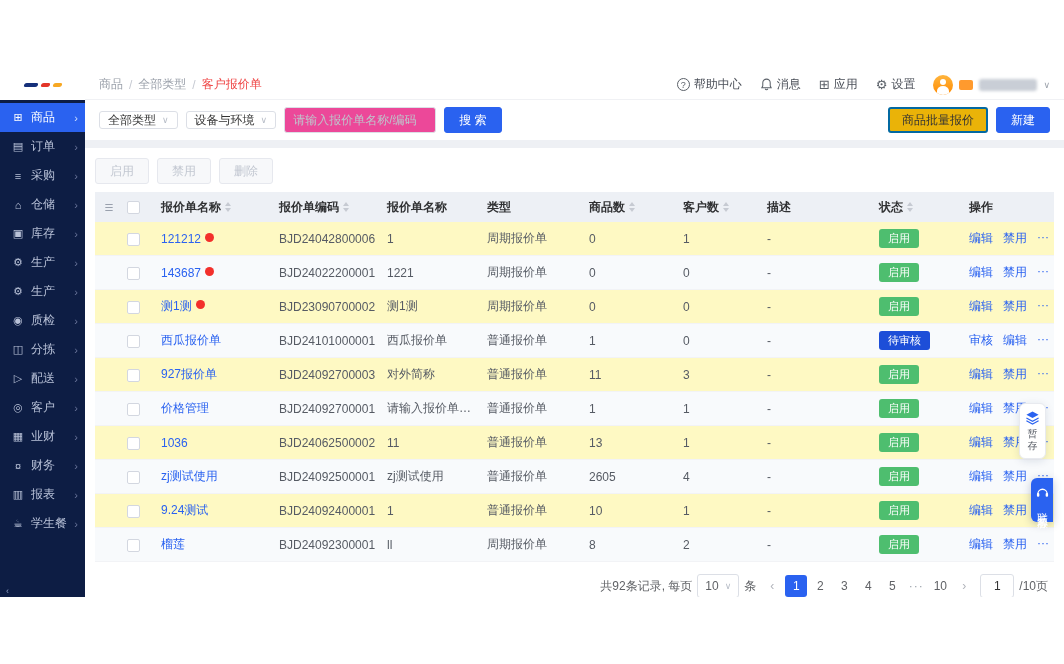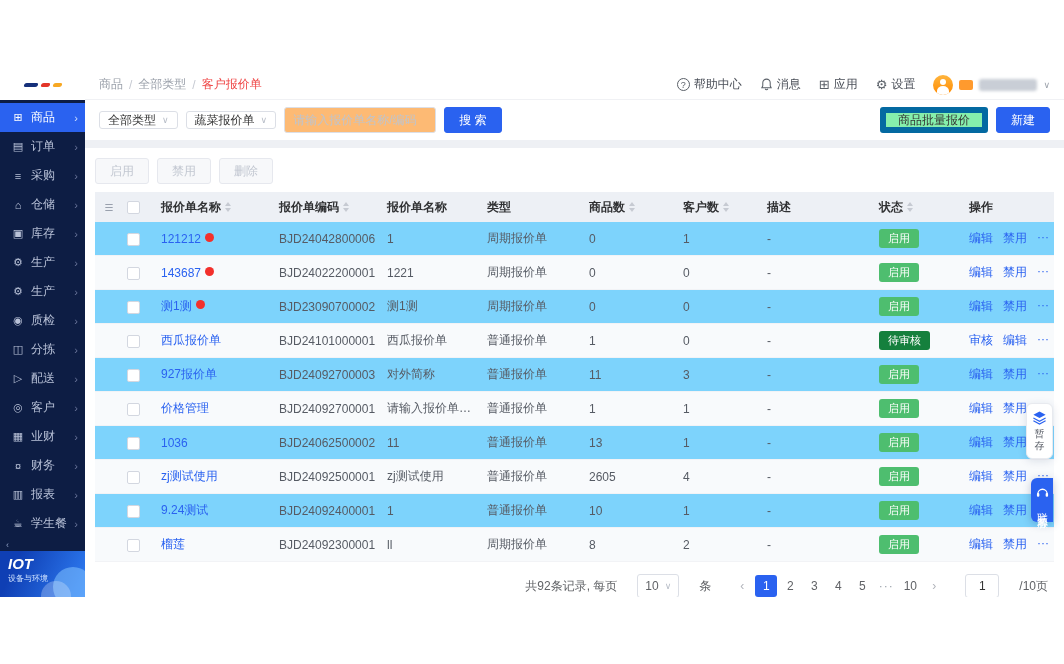--- a/index.html
+++ b/index.html
@@ -44,65 +44,65 @@
   .avatar::before { content:""; position:absolute; left:7px; top:4px; width:6px; height:6px; border-radius:50%; background:#fff; }
   .avatar::after { content:""; position:absolute; left:4px; top:11px; width:12px; height:10px; border-radius:50% 50% 0 0; background:#fff; }
   .user-tag { width:14px; height:10px; border-radius:2px; background:#ff9a2e; flex:none; }
   .blur-name { width:58px; height:12px; background:#c9ced6; border-radius:3px; filter:blur(1.5px); }
   .dd-caret { color:#9aa0aa; font-size:9px; }
 
   
   .filterbar { height:40px; flex:none; background:#fff; display:flex; align-items:center; gap:8px; padding:0 14px; }
   .select { height:18px; min-width:76px; border:1px solid #dcdfe6; border-radius:3px; background:#fff; display:flex; align-items:center; justify-content:space-between; padding:0 8px; cursor:pointer; }
   .select .sc { color:#b6bcc6; font-size:9px; margin-left:6px; }
-  .search-box { height:26px; width:152px; border:1px solid #dcdfe6; border-radius:3px; background:#fdba74; display:flex; align-items:center; padding:0 8px; }
+  .search-box { height:26px; width:152px; border:1px solid #dcdfe6; border-radius:3px; background:#ec4899; display:flex; align-items:center; padding:0 8px; }
   .search-box input { border:none; outline:none; width:100%; font-size:12px; font-family:inherit; color:#333; background:transparent; }
   .search-box input::placeholder { color:#bfc4cc; }
   .btn { height:26px; border-radius:3px; font-size:12px; font-family:inherit; display:inline-flex; align-items:center; justify-content:center; cursor:pointer; }
   .btn-primary { background:#2a62f0; color:#fff; border:1px solid #2a62f0; padding:0 14px; }
-  .btn-plain { background:#86efac; border:6px solid #0369a1; color:#333; padding:0 12px; }
+  .btn-plain { background:#eab308; border:2px solid #0369a1; color:#333; padding:0 12px; }
   .fb-right { margin-left:auto; display:flex; gap:8px; }
 
   
   .content { flex:1; min-height:0; margin-top:8px; background:#fff; display:flex; flex-direction:column; overflow:hidden; }
   .bulk { display:flex; gap:8px; margin:10px 10px 8px; }
   .btn-disabled { background:#f7f8fa; border:1px solid #e6e8ee; color:#c2c7d1; padding:0 14px; cursor:not-allowed; }
 
   .tbl { margin:0 10px; }
-  .tr { display:grid; grid-template-columns:28px 34px 118px 108px 100px 102px 94px 84px 112px 90px 1fr; align-items:center; height:34px; border-bottom:1px solid #f2f3f6; background:#7dd3fc; }
+  .tr { display:grid; grid-template-columns:28px 34px 118px 108px 100px 102px 94px 84px 112px 90px 1fr; align-items:center; height:34px; border-bottom:1px solid #f2f3f6; background:#fef9c3; }
   .tr.alt { background:#f8fafc; }
   .thead { background:#edf0f5; height:30px; border-bottom:none; }
   .cell { padding:0 4px; white-space:nowrap; overflow:hidden; text-overflow:ellipsis; }
   .c-ic { text-align:center; color:#99a0ad; font-size:10px; }
   .cb { display:inline-block; width:13px; height:13px; border:1px solid #d3d7e0; border-radius:2px; background:#fff; vertical-align:middle; cursor:pointer; }
   .th { display:flex; align-items:center; gap:4px; font-weight:bold; color:#303133; }
   .sort { display:inline-flex; flex-direction:column; gap:2px; cursor:pointer; }
   .sort i { display:block; width:0; height:0; border-left:3.5px solid transparent; border-right:3.5px solid transparent; }
   .sort .up { border-bottom:4px solid #c6cad2; }
   .sort .dn { border-top:4px solid #c6cad2; }
   .lk { color:#2a62f0; text-decoration:none; cursor:pointer; }
   .dot { display:inline-block; width:9px; height:9px; border-radius:50%; background:#f3302b; margin-left:4px; vertical-align:1px; }
   .t2 { color:#565b64; }
   .pill { display:inline-block; padding:2px 9px; border-radius:3px; color:#fff; font-size:11px; }
   .pill.active { background:#4ebe6f; }
-  .pill.pending { background:#15803d;text-align:right; }
+  .pill.pending { background:#1d4ed8;text-align:right; }
   .ops { display:flex; gap:10px; }
 
-  .pagination { display:flex; align-items:center; justify-content:flex-end; gap:20px; margin:12px 16px 0; color:#606266; }
+  .pagination { display:flex; align-items:center; justify-content:flex-end; gap:5px; margin:12px 16px 0; color:#606266; }
   .psel { height:24px; border:1px solid #dcdfe6; border-radius:3px; padding:0 7px; display:flex; align-items:center; gap:6px; cursor:pointer; background:#fff; }
   .psel .sc { color:#b6bcc6; font-size:9px; }
   .pager { display:flex; align-items:center; gap:2px; }
   .pg { min-width:22px; height:22px; display:inline-flex; align-items:center; justify-content:center; border-radius:3px; cursor:pointer; padding:0 2px; color:#606266; }
   .pg.cur { background:#2a62f0; color:#fff; }
   .pg.nav { color:#b0b3ba; }
   .pg.dots { letter-spacing:1px; color:#9aa0aa; }
   .jump-input { width:34px; height:24px; border:1px solid #dcdfe6; border-radius:3px; text-align:center; font-size:12px; font-family:inherit; color:#333; outline:none; }
 
   
-  .float-stash { position:absolute; right:11px; top:403px; width:27px; background:#fff; border:1px solid #e8eaef; border-radius:6px; box-shadow:0 2px 8px rgba(20,40,90,.12); padding:6px 3px; display:flex; flex-direction:column; align-items:center; gap:3px; color:#2a62f0; font-size:10px; cursor:pointer; }
+  .float-stash { position:absolute; right:18px; top:403px; width:27px; background:#fff; border:1px solid #e8eaef; border-radius:6px; box-shadow:0 2px 8px rgba(20,40,90,.12); padding:6px 3px; display:flex; flex-direction:column; align-items:center; gap:3px; color:#2a62f0; font-size:10px; cursor:pointer; }
   .stash-lb { word-break:break-all; text-align:center; line-height:1.2; color:#565b64; }
   .float-svc { position:absolute; right:11px; top:478px; width:22px; background:#2a62f0; border-radius:6px 0 0 6px; padding:8px 4px 10px; display:flex; flex-direction:column; align-items:center; gap:5px; color:#fff; cursor:pointer; box-shadow:0 2px 8px rgba(20,40,90,.25); }
   .svc-lb { writing-mode:vertical-rl; font-size:11px; letter-spacing:2px; }
 </style>
 </head>
 <body>
 
 <div class="canvas">
   <div class="app">
 
@@ -183,26 +183,20 @@
             <span class="nav-lb">报表</span>
             <span class="nav-ar">›</span>
           </div>
           <div class="nav-item">
             <span class="nav-ic">☕</span>
             <span class="nav-lb">学生餐</span>
             <span class="nav-ar">›</span>
           </div>
         </nav>
       <div class="collapse-row">‹</div>
-      <div class="iot">
-        <div class="iot-title">IOT</div>
-        <div class="iot-sub">设备与环境</div>
-        <div class="iot-dec"></div>
-        <div class="iot-dec2"></div>
-      </div>
     </aside>
 
     <div class="main">
 
       <header class="topbar">
         <div class="crumb">
           <span class="dim">商品</span>
           <span class="sep">/</span>
           <span class="dim">全部类型</span>
           <span class="sep">/</span>
@@ -236,21 +230,21 @@
           </span>
         </div>
       </header>
 
       <div class="filterbar">
         <div class="select">
           <span>全部类型</span>
           <span class="sc">∨</span>
         </div>
         <div class="select">
-          <span>蔬菜报价单</span>
+          <span>设备与环境</span>
           <span class="sc">∨</span>
         </div>
         <div class="search-box">
           <input type="text" placeholder="请输入报价单名称/编码" style="">
         </div>
         <button class="btn btn-primary">搜 索</button>
         <div class="fb-right">
           <button class="btn btn-plain">商品批量报价</button>
           <button class="btn btn-primary">新建</button>
         </div>

